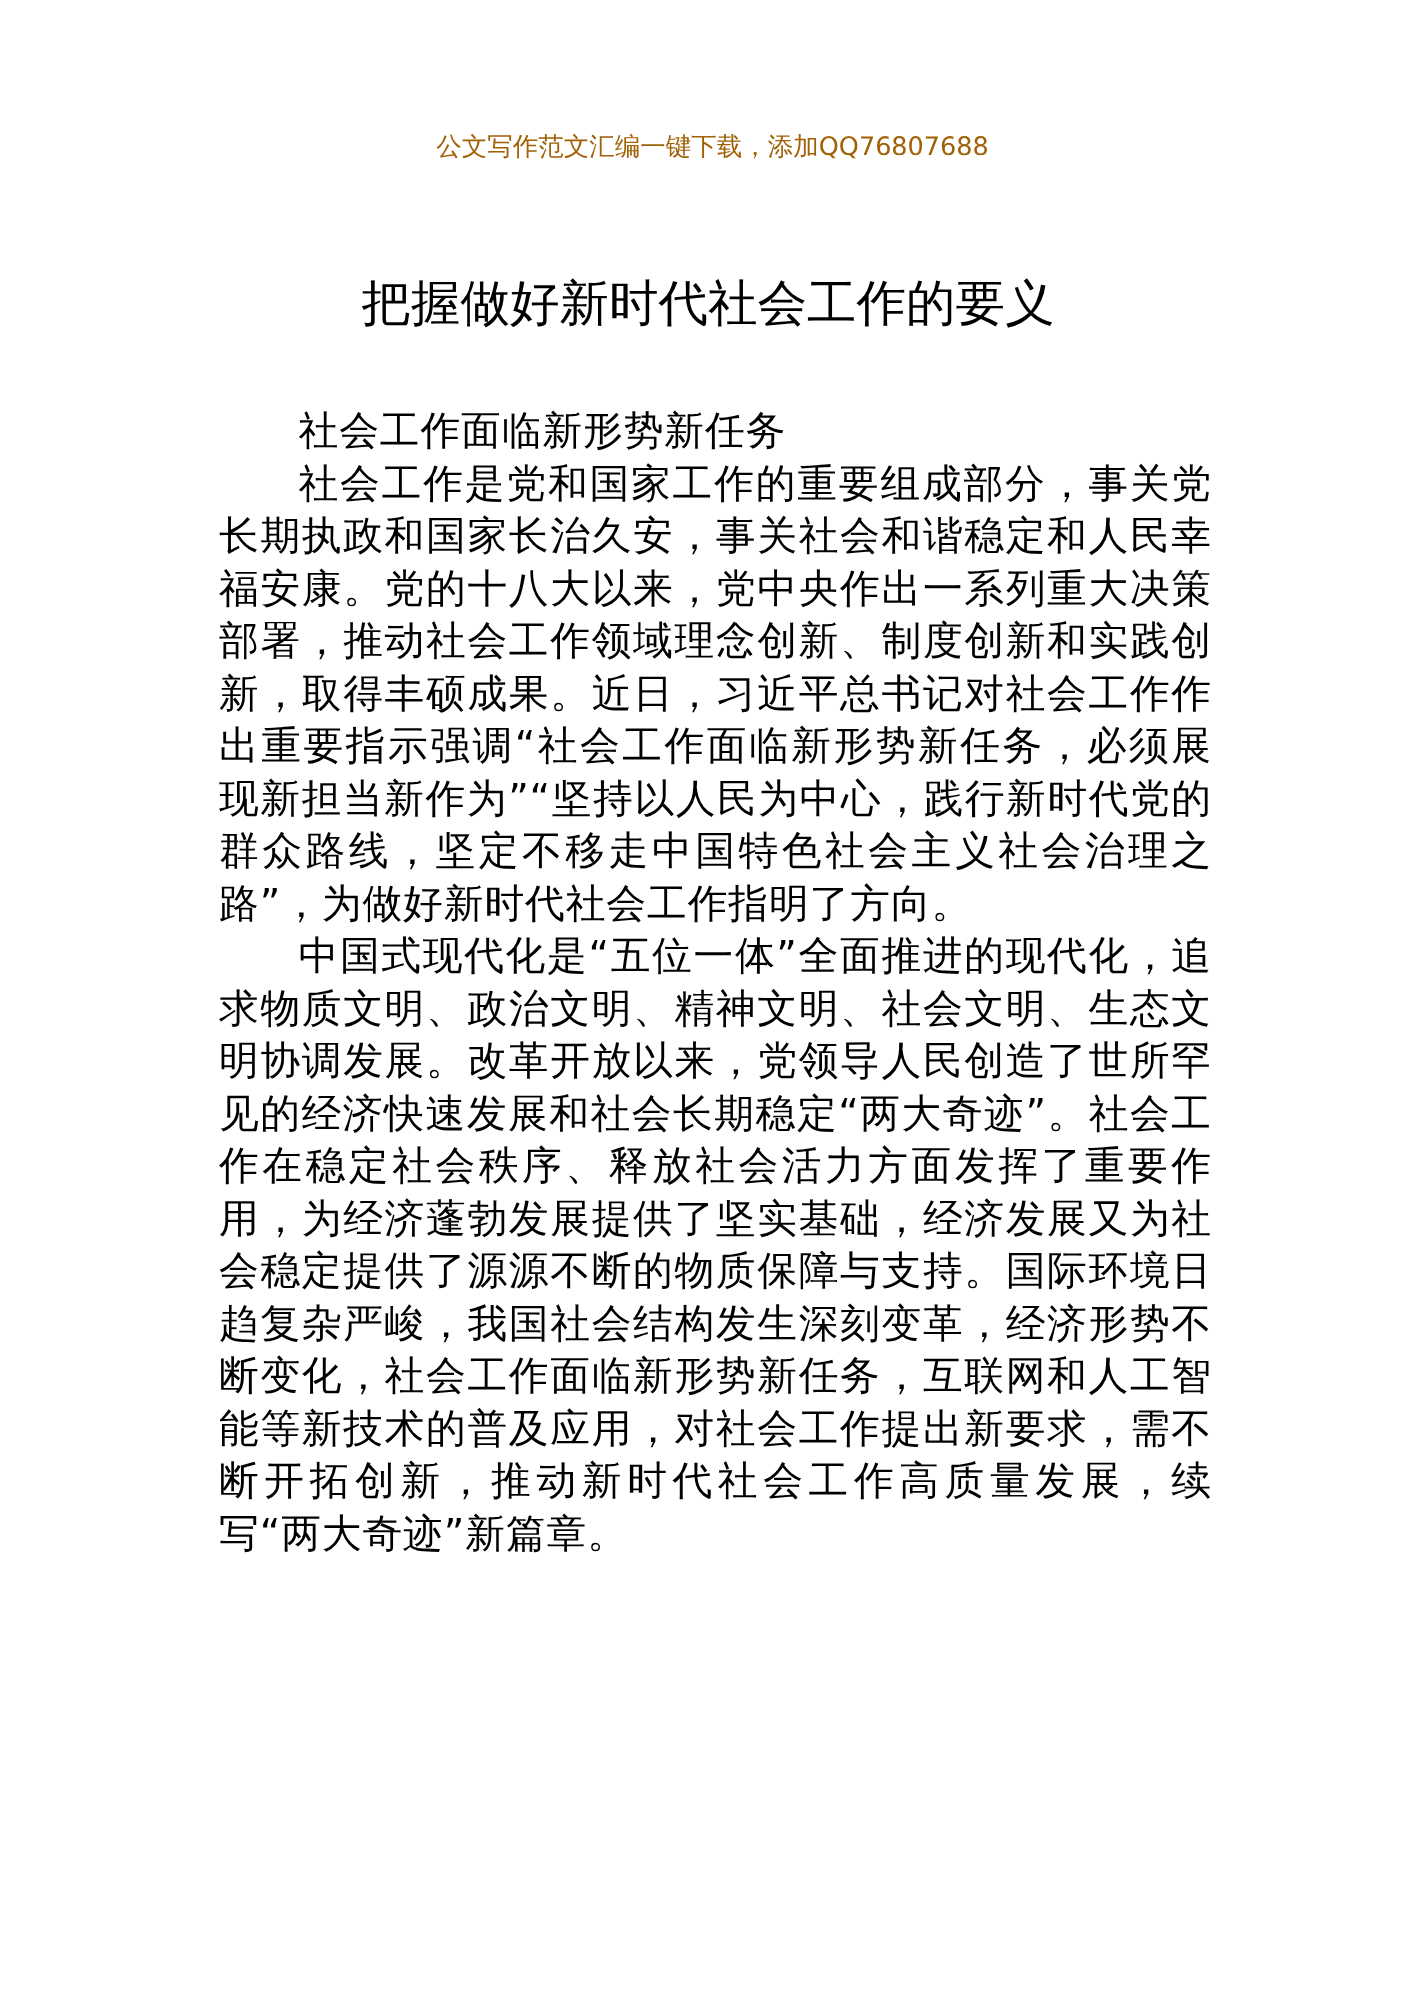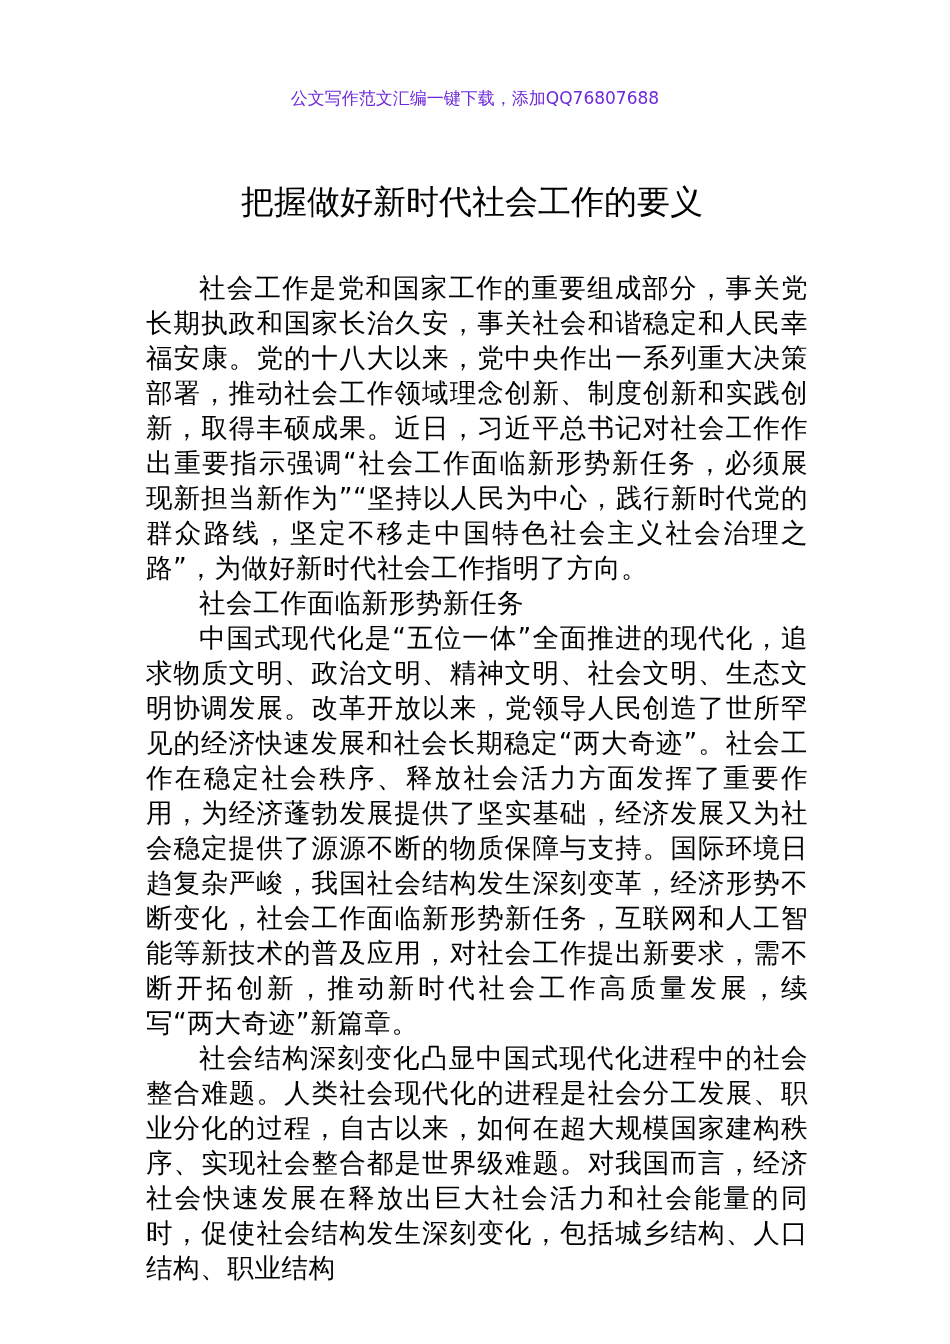--- a/index.html
+++ b/index.html
@@ -16,21 +16,21 @@
     color: #000000;
   }
   .header-note {
     position: absolute;
     top: 86px;
     left: 0;
     width: 950px;
     text-align: center;
     font-size: 17px;
     line-height: 24px;
-    color: #6d28d9;
+    color: #a16207;
     letter-spacing: 0px;
   }
   .doc-title {
     position: absolute;
     top: 180px;
     left: 0;
     width: 944px;
     text-align: center;
     font-size: 33px;
     line-height: 44px;
@@ -58,17 +58,16 @@
   }
 </style>
 </head>
 <body>
 
 <div class="header-note">公文写作范文汇编一键下载，添加QQ76807688</div>
 
 <h1 class="doc-title">把握做好新时代社会工作的要义</h1>
 
 <div class="body-text">
+  <p class="para subhead">社会工作面临新形势新任务</p>
   <p class="para">社会工作是党和国家工作的重要组成部分，事关党长期执政和国家长治久安，事关社会和谐稳定和人民幸福安康。党的十八大以来，党中央作出一系列重大决策部署，推动社会工作领域理念创新、制度创新和实践创新，取得丰硕成果。近日，习近平总书记对社会工作作出重要指示强调“社会工作面临新形势新任务，必须展现新担当新作为”“坚持以人民为中心，践行新时代党的群众路线，坚定不移走中国特色社会主义社会治理之路”，为做好新时代社会工作指明了方向。</p>
-  <p class="para subhead">社会工作面临新形势新任务</p>
   <p class="para">中国式现代化是“五位一体”全面推进的现代化，追求物质文明、政治文明、精神文明、社会文明、生态文明协调发展。改革开放以来，党领导人民创造了世所罕见的经济快速发展和社会长期稳定“两大奇迹”。社会工作在稳定社会秩序、释放社会活力方面发挥了重要作用，为经济蓬勃发展提供了坚实基础，经济发展又为社会稳定提供了源源不断的物质保障与支持。国际环境日趋复杂严峻，我国社会结构发生深刻变革，经济形势不断变化，社会工作面临新形势新任务，互联网和人工智能等新技术的普及应用，对社会工作提出新要求，需不断开拓创新，推动新时代社会工作高质量发展，续写“两大奇迹”新篇章。</p>
-  <p class="para">社会结构深刻变化凸显中国式现代化进程中的社会整合难题。人类社会现代化的进程是社会分工发展、职业分化的过程，自古以来，如何在超大规模国家建构秩序、实现社会整合都是世界级难题。对我国而言，经济社会快速发展在释放出巨大社会活力和社会能量的同时，促使社会结构发生深刻变化，包括城乡结构、人口结构、职业结构</p>
 </div>
 
 </body></html>

